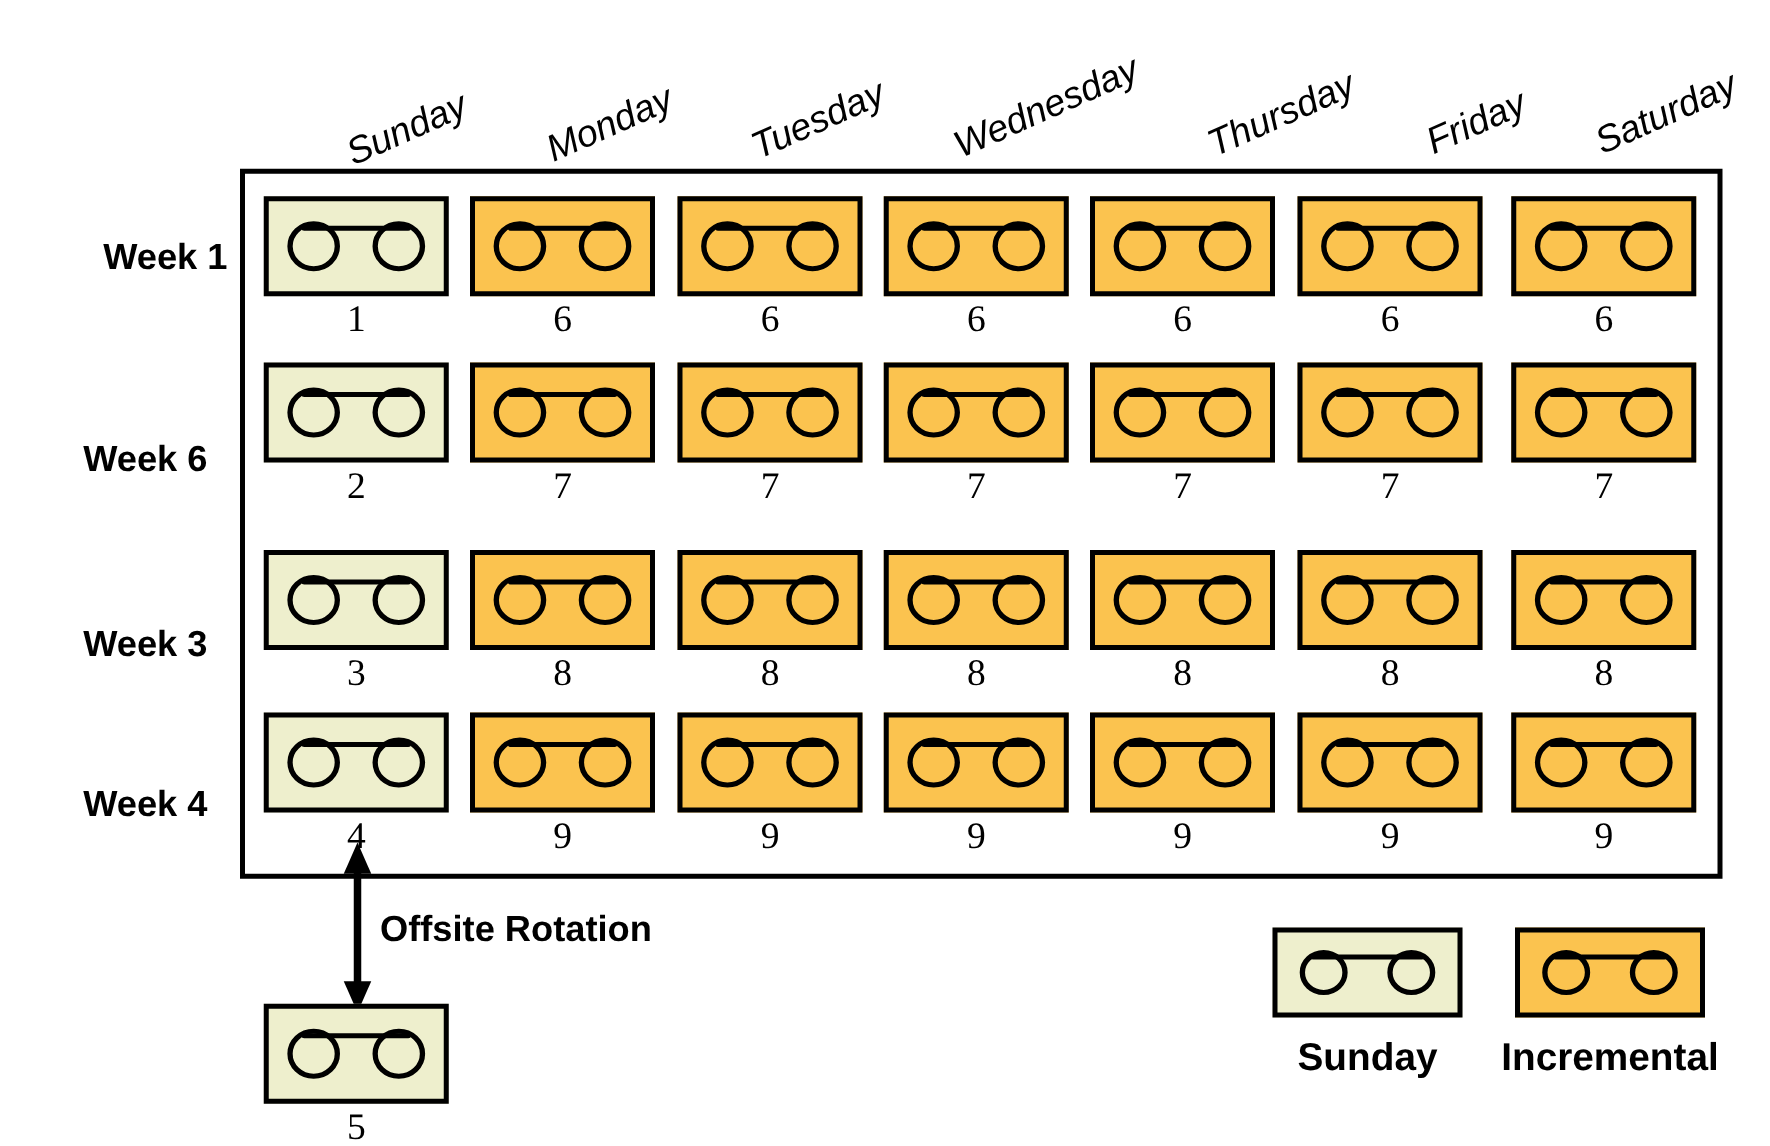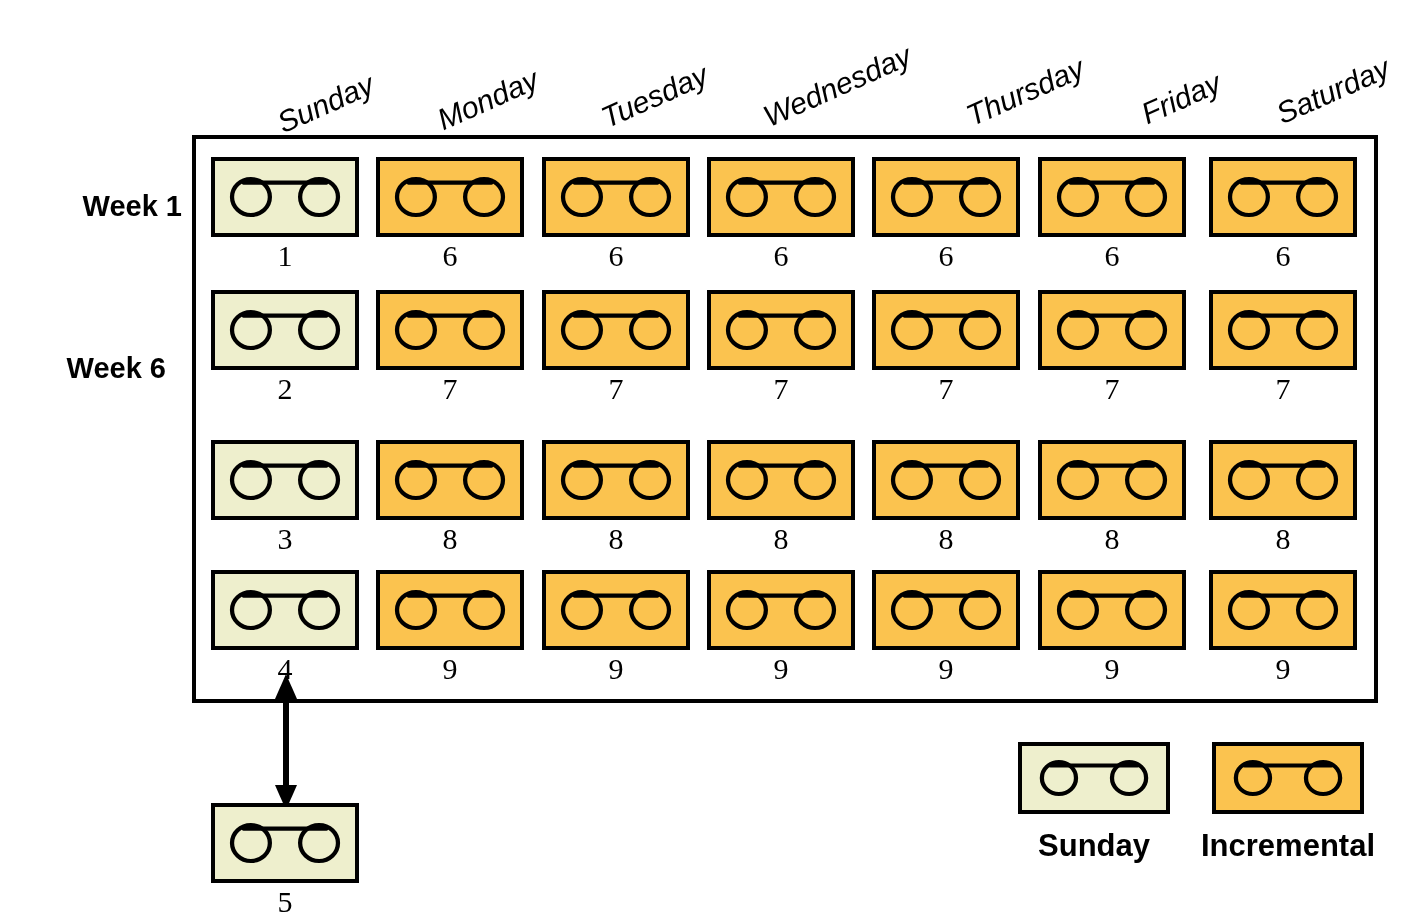--- a/index.html
+++ b/index.html
@@ -92,20 +92,22 @@
     <div class="day-head" style="left: 286px; top: 106px;">Sunday</div>
     <div class="day-head" style="left: 446px; top: 103px;">Monday</div>
     <div class="day-head" style="left: 610px; top: 101px;">Tuesday</div>
     <div class="day-head" style="left: 772px; top: 100px;">Wednesday</div>
     <div class="day-head" style="left: 975px; top: 99px;">Thursday</div>
     <div class="day-head" style="left: 1150px; top: 97px;">Friday</div>
     <div class="day-head" style="left: 1285px; top: 97px;">Saturday</div>
     <div class="frame" style="left: 192px; top: 135px; width: 1186px; height: 568px;"></div>
     <div class="week-label" style="left: 0px; width: 178px; top: 190px; padding-right: 12px; box-sizing: border-box; margin-left: 16px;">Week 1</div>
     <div class="week-label" style="left: 0px; width: 178px; top: 352px; padding-right: 12px; box-sizing: border-box;">Week 6</div>
+    <div class="week-label" style="left: 0px; width: 178px; top: 500px; padding-right: 12px; box-sizing: border-box;">Week 3</div>
+    <div class="week-label" style="left: 0px; width: 178px; top: 628px; padding-right: 12px; box-sizing: border-box;">Week 4</div>
     <div class="tape" style="left: 211px; top: 157px; width: 148px; height: 80px; background: rgb(238, 239, 205);">
       <svg viewBox="0 0 148 80" preserveAspectRatio="none">
         <path d="M30 24 H118" stroke="#000" stroke-width="4.5" fill="none" stroke-linecap="round"></path>
         <circle cx="38" cy="40" r="20" fill="none" stroke="#000" stroke-width="4.5"></circle>
         <circle cx="110" cy="40" r="20" fill="none" stroke="#000" stroke-width="4.5"></circle>
       </svg>
     </div>
     <div class="tape-num" style="left: 211px; top: 239px; width: 148px;">1</div>
     <div class="tape" style="left: 376px; top: 157px; width: 148px; height: 80px; background: rgb(251, 195, 79);">
       <svg viewBox="0 0 148 80" preserveAspectRatio="none">
@@ -321,20 +323,21 @@
         <circle cx="38" cy="40" r="20" fill="none" stroke="#000" stroke-width="4.5"></circle>
         <circle cx="110" cy="40" r="20" fill="none" stroke="#000" stroke-width="4.5"></circle>
       </svg>
     </div>
     <div class="tape-num" style="left: 1209px; top: 652px; width: 148px;">9</div>
     <svg class="arrow-svg" style="left:255px;top:672px;" width="62" height="140" viewBox="0 0 62 140">
       <line x1="31" y1="16" x2="31" y2="124" stroke="#000" stroke-width="6"></line>
       <polygon points="31,2 42,27 20,27" fill="#000"></polygon>
       <polygon points="31,138 42,113 20,113" fill="#000"></polygon>
     </svg>
+    <div class="offsite-label" style="left: 304px; top: 728px;">Offsite Rotation</div>
     <div class="tape" style="left: 211px; top: 803px; width: 148px; height: 80px; background: rgb(238, 239, 205);">
       <svg viewBox="0 0 148 80" preserveAspectRatio="none">
         <path d="M30 24 H118" stroke="#000" stroke-width="4.5" fill="none" stroke-linecap="round"></path>
         <circle cx="38" cy="40" r="20" fill="none" stroke="#000" stroke-width="4.5"></circle>
         <circle cx="110" cy="40" r="20" fill="none" stroke="#000" stroke-width="4.5"></circle>
       </svg>
     </div>
     <div class="tape-num" style="left: 211px; top: 885px; width: 148px;">5</div>
     <div class="tape" style="left: 1018px; top: 742px; width: 152px; height: 72px; background: rgb(238, 239, 205);">
       <svg viewBox="0 0 152 72" preserveAspectRatio="none">

